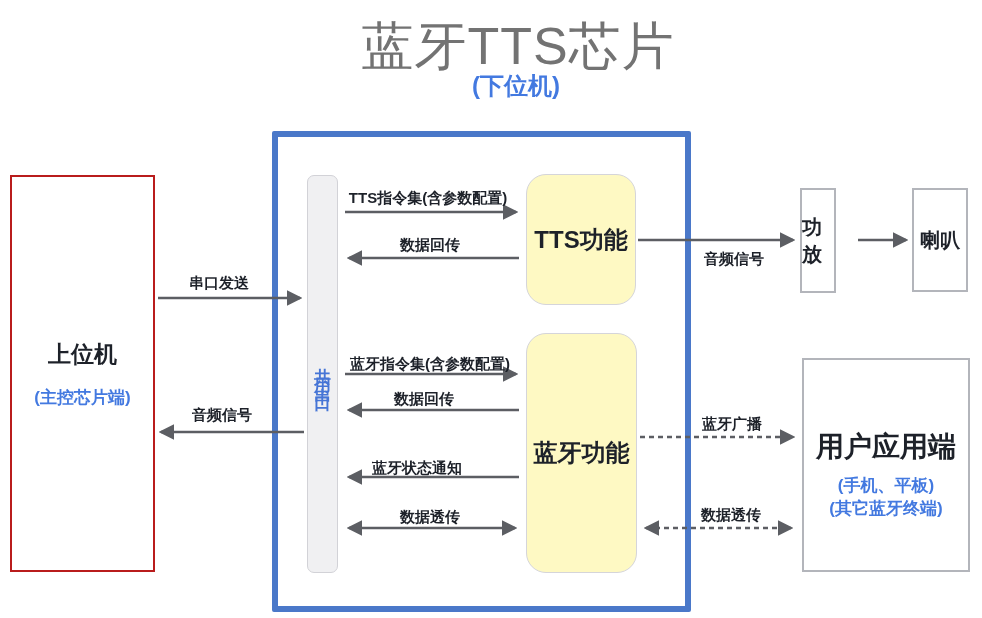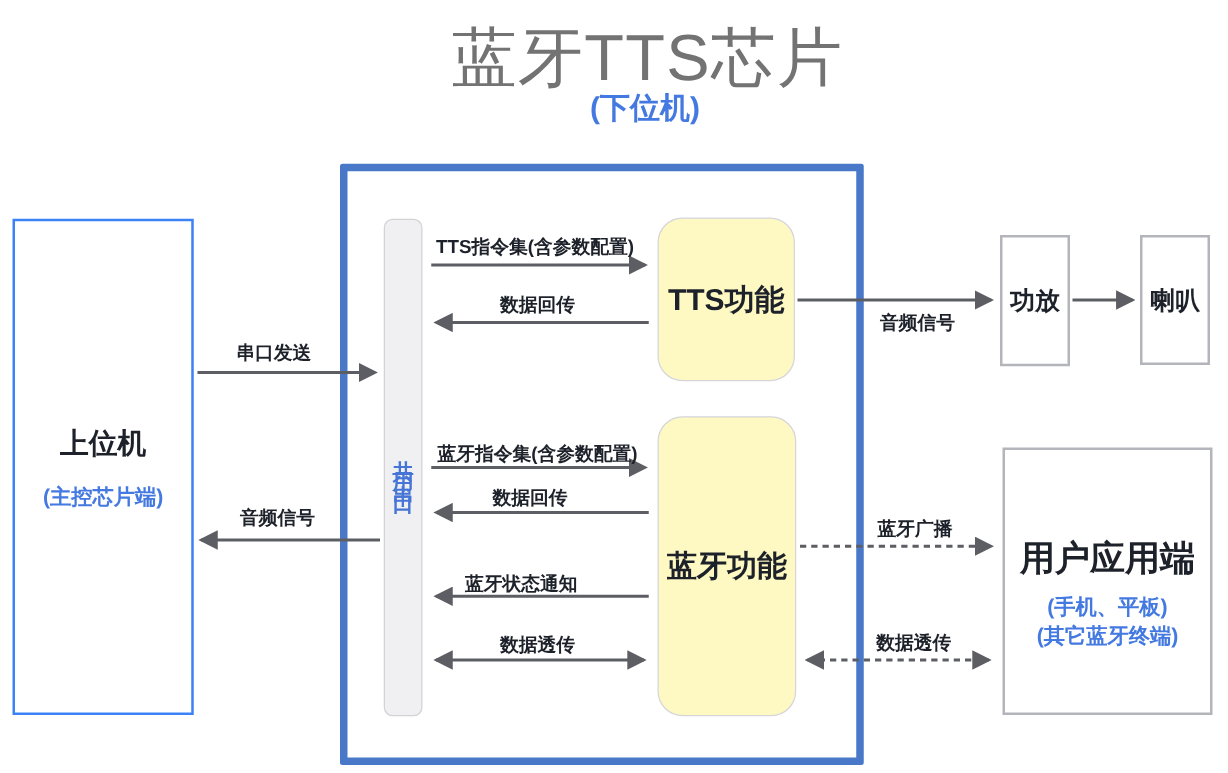--- a/index.html
+++ b/index.html
@@ -32,21 +32,21 @@
     font-weight: 800;
     color: #4379e0;
     white-space: nowrap;
   }
 
   .node { position: absolute; display: flex; flex-direction: column; align-items: center; justify-content: center; }
 
   .host {
     left: 10px; top: 175px; width: 145px; height: 397px;
     background: #ffffff;
-    border: 2px solid #3b82f6;
+    border: 2px solid #b91c1c;
     gap: 16px;
     z-index: 1;
   }
   .host .main { font-size: 23px; font-weight: 800; color: #1d2129; }
   .host .sub  { font-size: 17px; font-weight: 800; color: #4379e0; }
 
   .chip-border {
     position: absolute;
     left: 272px; top: 131px; width: 419px; height: 481px;
     border: 6px solid #4a78c9;
@@ -86,21 +86,21 @@
   .bt  { left: 526px; top: 333px; width: 111px; height: 240px; }
 
   .wbox {
     position: absolute;
     background: #ffffff;
     border: 2px solid #b3b5bb;
     display: flex; align-items: center; justify-content: center;
     font-weight: 800; color: #1d2129;
     z-index: 1;
   }
-  .amp     { left: 800px; top: 188px; width: 56px; height: 105px; font-size: 20px; }
+  .amp     { left: 800px; top: 188px; width: 36px; height: 105px; font-size: 20px; }
   .speaker { left: 912px; top: 188px; width: 56px; height: 104px; font-size: 20px; }
 
   .userapp {
     left: 802px; top: 358px; width: 168px; height: 214px;
     flex-direction: column;
     padding-top: 18px;
   }
   .userapp .main { font-size: 28px; font-weight: 800; color: #1d2129; margin-bottom: 8px; white-space: nowrap; }
   .userapp .sub  { font-size: 17px; font-weight: 800; color: #4379e0; line-height: 23px; white-space: nowrap; }
 

